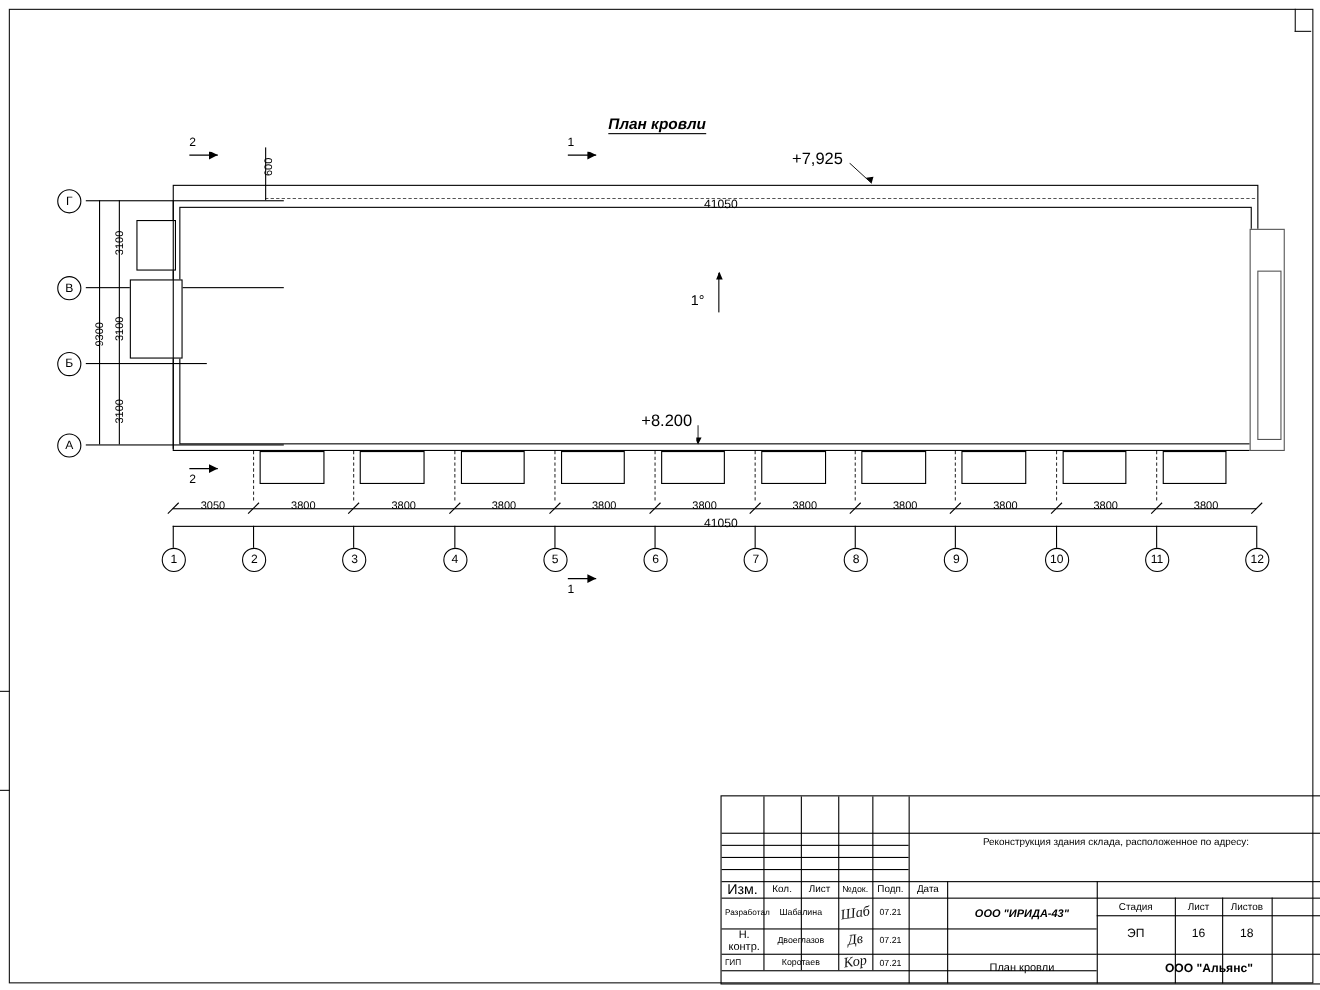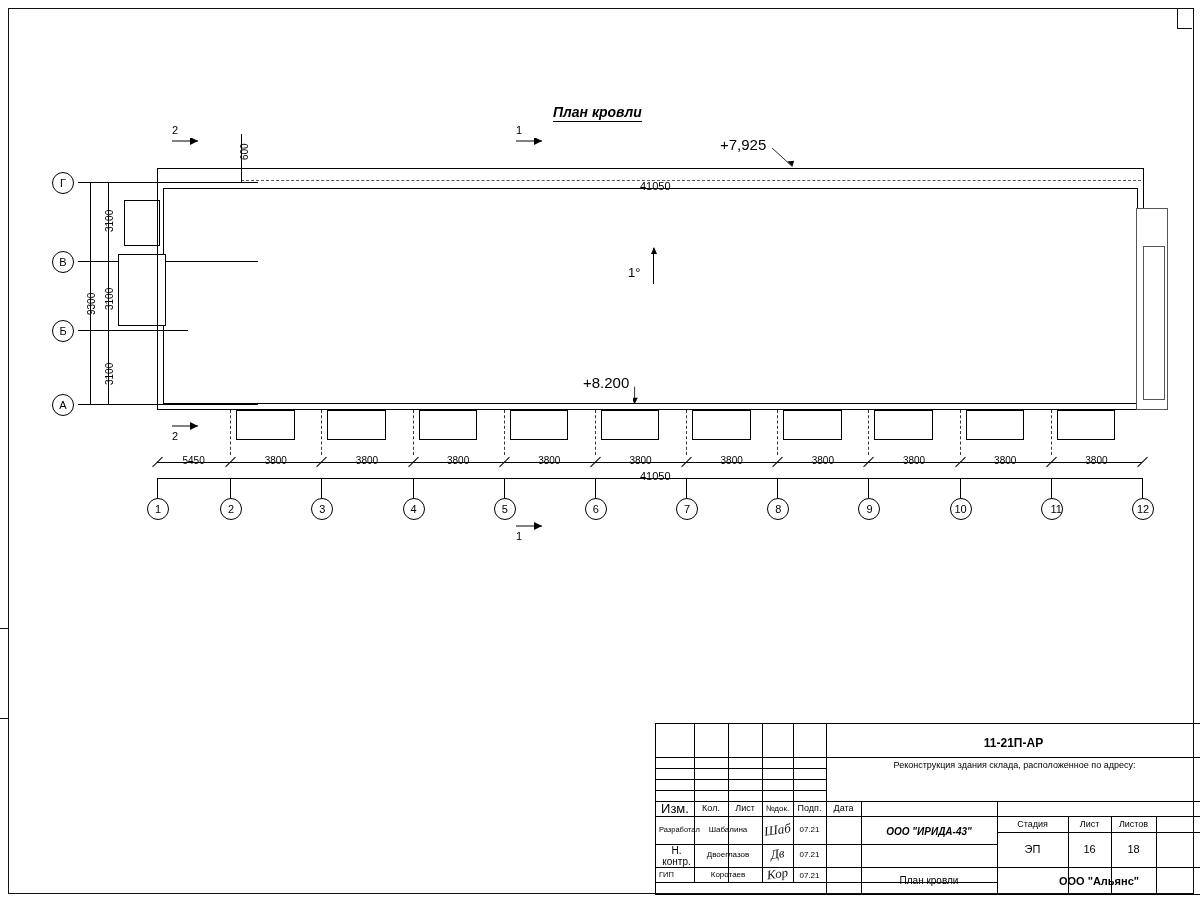--- a/index.html
+++ b/index.html
@@ -187,21 +187,21 @@
       <div class="blk" style="left: 783.274px; top: 410px; width: 56.5325px; height: 28px;"></div>
       <div class="blk" style="left: 874.456px; top: 410px; width: 56.5325px; height: 28px;"></div>
       <div class="blk" style="left: 965.637px; top: 410px; width: 56.5325px; height: 28px;"></div>
       <div class="blk" style="left: 1056.82px; top: 410px; width: 56.5325px; height: 28px;"></div>
     </div>
 
   <div class="dimline"></div>
   <div class="dimline2"></div>
   <div class="dim-bottom-total">41050</div>
   <div id="bottom-dims">
-      <div class="dimval" style="left: 175.593px; width: 36px;">5450</div>
+      <div class="dimval" style="left: 175.593px; width: 36px;">3050</div>
       <div class="dimval" style="left: 257.776px; width: 36px;">3800</div>
       <div class="dimval" style="left: 348.957px; width: 36px;">3800</div>
       <div class="dimval" style="left: 440.139px; width: 36px;">3800</div>
       <div class="dimval" style="left: 531.32px; width: 36px;">3800</div>
       <div class="dimval" style="left: 622.502px; width: 36px;">3800</div>
       <div class="dimval" style="left: 713.683px; width: 36px;">3800</div>
       <div class="dimval" style="left: 804.865px; width: 36px;">3800</div>
       <div class="dimval" style="left: 896.046px; width: 36px;">3800</div>
       <div class="dimval" style="left: 987.228px; width: 36px;">3800</div>
       <div class="dimval" style="left: 1078.41px; width: 36px;">3800</div>
@@ -242,21 +242,21 @@
       <div class="gridstem" style="left: 777.274px;"></div>
       <div class="gridcirc" style="left: 767.274px;">8</div>
       <div class="axis-line-v" style="left: 777.274px; top: 410px; height: 45px; border-left: 1px dashed rgb(51, 51, 51);"></div>
       <div class="gridstem" style="left: 868.456px;"></div>
       <div class="gridcirc" style="left: 858.456px;">9</div>
       <div class="axis-line-v" style="left: 868.456px; top: 410px; height: 45px; border-left: 1px dashed rgb(51, 51, 51);"></div>
       <div class="gridstem" style="left: 959.637px;"></div>
       <div class="gridcirc" style="left: 949.637px;">10</div>
       <div class="axis-line-v" style="left: 959.637px; top: 410px; height: 45px; border-left: 1px dashed rgb(51, 51, 51);"></div>
       <div class="gridstem" style="left: 1050.82px;"></div>
-      <div class="gridcirc" style="left: 1040.82px; text-align: right;">11</div>
+      <div class="gridcirc" style="left: 1040.82px;">11</div>
       <div class="axis-line-v" style="left: 1050.82px; top: 410px; height: 45px; border-left: 1px dashed rgb(51, 51, 51);"></div>
       <div class="gridstem" style="left: 1142px;"></div>
       <div class="gridcirc" style="left: 1132px;">12</div>
     </div>
 
   <div class="stamp">
 
     <div class="ln hln" style="left:0;top:33px;width:545px;"></div>
     <div class="ln hln" style="left:0;top:44px;width:170px;"></div>
     <div class="ln hln" style="left:0;top:55px;width:170px;"></div>
@@ -273,21 +273,20 @@
     <div class="ln vln" style="left:72px;top:0;height:158px;"></div>
     <div class="ln vln" style="left:106px;top:0;height:158px;"></div>
     <div class="ln vln" style="left:137px;top:0;height:158px;"></div>
     <div class="ln vln" style="left:170px;top:0;height:170px;"></div>
     <div class="ln vln" style="left:205px;top:77px;height:93px;"></div>
     <div class="ln vln" style="left:341px;top:77px;height:93px;"></div>
     <div class="ln vln" style="left:412px;top:92px;height:78px;"></div>
     <div class="ln vln" style="left:455px;top:92px;height:78px;"></div>
     <div class="ln vln" style="left:500px;top:92px;height:78px;"></div>
 
-    <div class="cell bold" style="left:170px;top:10px;width:375px;height:20px;font-size:12px;">11-21П-АР</div>
 
     <div class="cell" style="left:172px;top:36px;width:373px;height:12px;font-size:9px;">Реконструкция здания склада, расположенное по адресу:</div>
 
     <div class="cell" style="left:0;top:78px;width:38px;height:14px;font-size:13px;">Изм.</div>
     <div class="cell" style="left:38px;top:78px;width:34px;height:14px;font-size:9px;">Кол.</div>
     <div class="cell" style="left:72px;top:78px;width:34px;height:14px;font-size:9px;">Лист</div>
     <div class="cell" style="left:106px;top:78px;width:31px;height:14px;font-size:8px;">№док.</div>
     <div class="cell" style="left:137px;top:78px;width:33px;height:14px;font-size:9px;">Подп.</div>
     <div class="cell" style="left:170px;top:78px;width:35px;height:14px;font-size:9px;">Дата</div>
 

